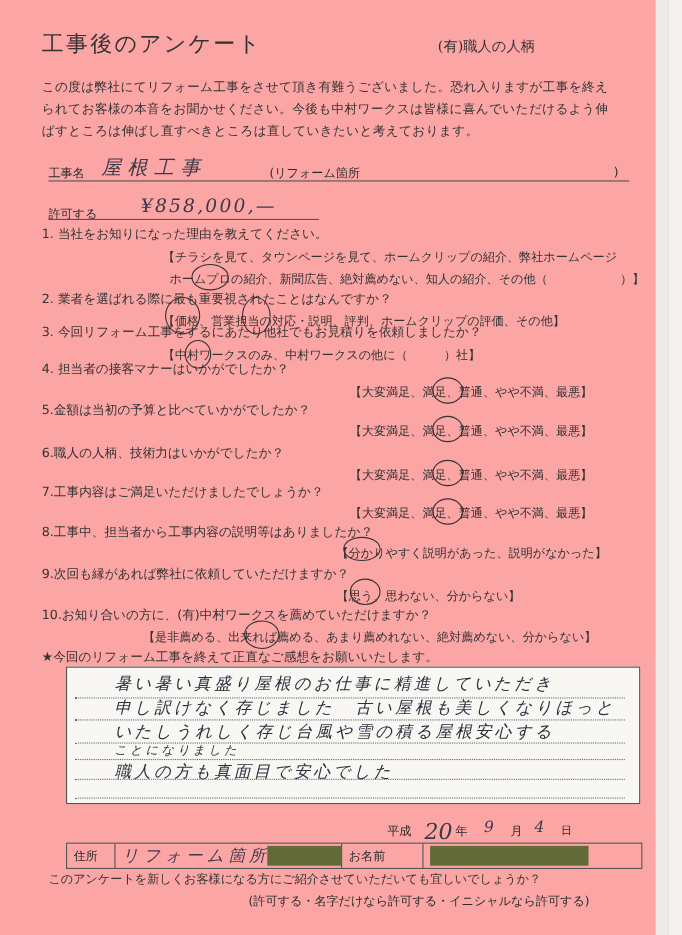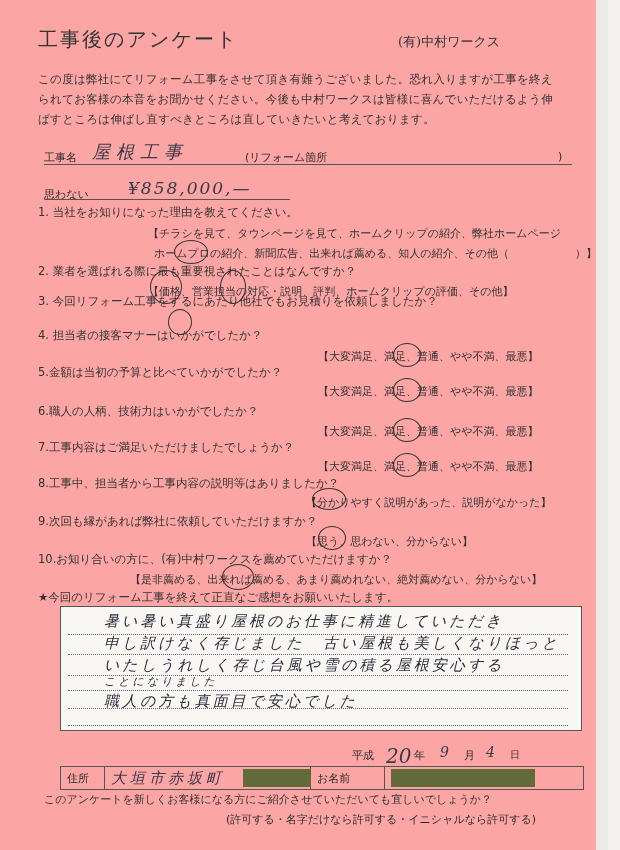--- a/index.html
+++ b/index.html
@@ -32,47 +32,48 @@
   .cell { border-right: 1px solid #555; font-size: 11px; display: flex; align-items: center; padding-left: 6px; box-sizing: border-box; position: relative; }
   .redact { position: absolute; background: #626a3a; }
 </style>
 </head>
 <body>
 
 <div class="page">
   <div class="edge"></div>
 
   <div class="abs title">工事後のアンケート</div>
-  <div class="abs company">(有)中村ワークス</div>
+  <div class="abs company">(有)職人の人柄</div>
 
   <div class="abs intro" style="top:92px">られてお客様の本音をお聞かせください。今後も中村ワークスは皆様に喜んでいただけるよう伸</div>
   <div class="abs intro" style="top:72px">この度は弊社にてリフォーム工事をさせて頂き有難うございました。恐れ入りますが工事を終え</div>
   <div class="abs intro" style="top:112px">ばすところは伸ばし直すべきところは直していきたいと考えております。</div>
 
   <div class="abs label-s" style="left:44px;top:150px">工事名</div>
   <div class="abs hand" style="left:92px;top:140px;font-size:18px;letter-spacing:6px">屋根工事</div>
   <div class="abs label-s" style="left:245px;top:150px">(リフォーム箇所</div>
   <div class="abs label-s" style="left:558px;top:150px">)</div>
   <div class="ul" style="left:44px;top:164px;width:528px"></div>
 
-  <div class="abs label-s" style="left:44px;top:187px">思わない</div>
+  <div class="abs label-s" style="left:44px;top:187px">許可する</div>
   <div class="abs hand" style="left:128px;top:178px;font-size:17px;letter-spacing:2px">¥858,000,—</div>
   <div class="ul" style="left:44px;top:199px;width:246px"></div>
 
   <div class="abs q" style="top:205px">1.  当社をお知りになった理由を教えてください。</div>
   <div class="abs opt" style="left:148px;top:226px">【チラシを見て、タウンページを見て、ホームクリップの紹介、弊社ホームページ</div>
-  <div class="abs opt" style="left:154px;top:246px">ホームプロの紹介、新聞広告、出来れば薦める、知人の紹介、その他（　　　　　　）】</div>
+  <div class="abs opt" style="left:154px;top:246px">ホームプロの紹介、新聞広告、絶対薦めない、知人の紹介、その他（　　　　　　）】</div>
   <div class="circle" style="left:174px;top:240px;width:32px;height:22px"></div>
 
   <div class="abs q" style="top:264px">2.  業者を選ばれる際に最も重要視されたことはなんですか？</div>
   <div class="abs opt" style="left:148px;top:284px">【価格、営業担当の対応・説明、評判、ホームクリップの評価、その他】</div>
   <div class="circle" style="left:150px;top:270px;width:30px;height:32px"></div>
   <div class="circle" style="left:220px;top:270px;width:24px;height:32px"></div>
 
   <div class="abs q" style="top:294px">3.  今回リフォーム工事をするにあたり他社でもお見積りを依頼しましたか？</div>
+  <div class="abs opt" style="left:148px;top:315px">【中村ワークスのみ、中村ワークスの他に（　　　）社】</div>
   <div class="circle" style="left:168px;top:309px;width:22px;height:24px"></div>
 
   <div class="abs q" style="top:328px">4.  担当者の接客マナーはいかがでしたか？</div>
   <div class="abs opt" style="left:318px;top:349px">【大変満足、満足、普通、やや不満、最悪】</div>
   <div class="circle" style="left:393px;top:343px;width:26px;height:22px"></div>
 
   <div class="abs q" style="top:365px">5.金額は当初の予算と比べていかがでしたか？</div>
   <div class="abs opt" style="left:318px;top:384px">【大変満足、満足、普通、やや不満、最悪】</div>
   <div class="circle" style="left:393px;top:378px;width:26px;height:22px"></div>
 
@@ -115,21 +116,21 @@
   <div class="abs hand" style="left:386px;top:744px;font-size:20px">20</div>
   <div class="abs" style="left:414px;top:748px;font-size:11px">年</div>
   <div class="abs hand" style="left:440px;top:744px;font-size:14px">9</div>
   <div class="abs" style="left:464px;top:748px;font-size:11px">月</div>
   <div class="abs hand" style="left:486px;top:744px;font-size:14px">4</div>
   <div class="abs" style="left:510px;top:748px;font-size:10px">日</div>
 
   <div class="info-table">
     <div class="cell" style="width:44px">住所</div>
     <div class="cell hand" style="width:206px;font-size:15px;letter-spacing:4px">
-      <span>大垣市赤坂町</span>
+      <span>リフォーム箇所</span>
       <div class="redact" style="left:138px;top:2px;width:68px;height:18px"></div>
     </div>
     <div class="cell" style="width:74px">お名前</div>
     <div class="cell" style="flex:1;border-right:none">
       <div class="redact" style="left:6px;top:2px;width:144px;height:18px"></div>
     </div>
   </div>
 
   <div class="abs q" style="top:792px;left:44px;font-size:11px">このアンケートを新しくお客様になる方にご紹介させていただいても宜しいでしょうか？</div>
   <div class="abs" style="left:226px;top:812px;font-size:11px">(許可する・名字だけなら許可する・イニシャルなら許可する)</div>

